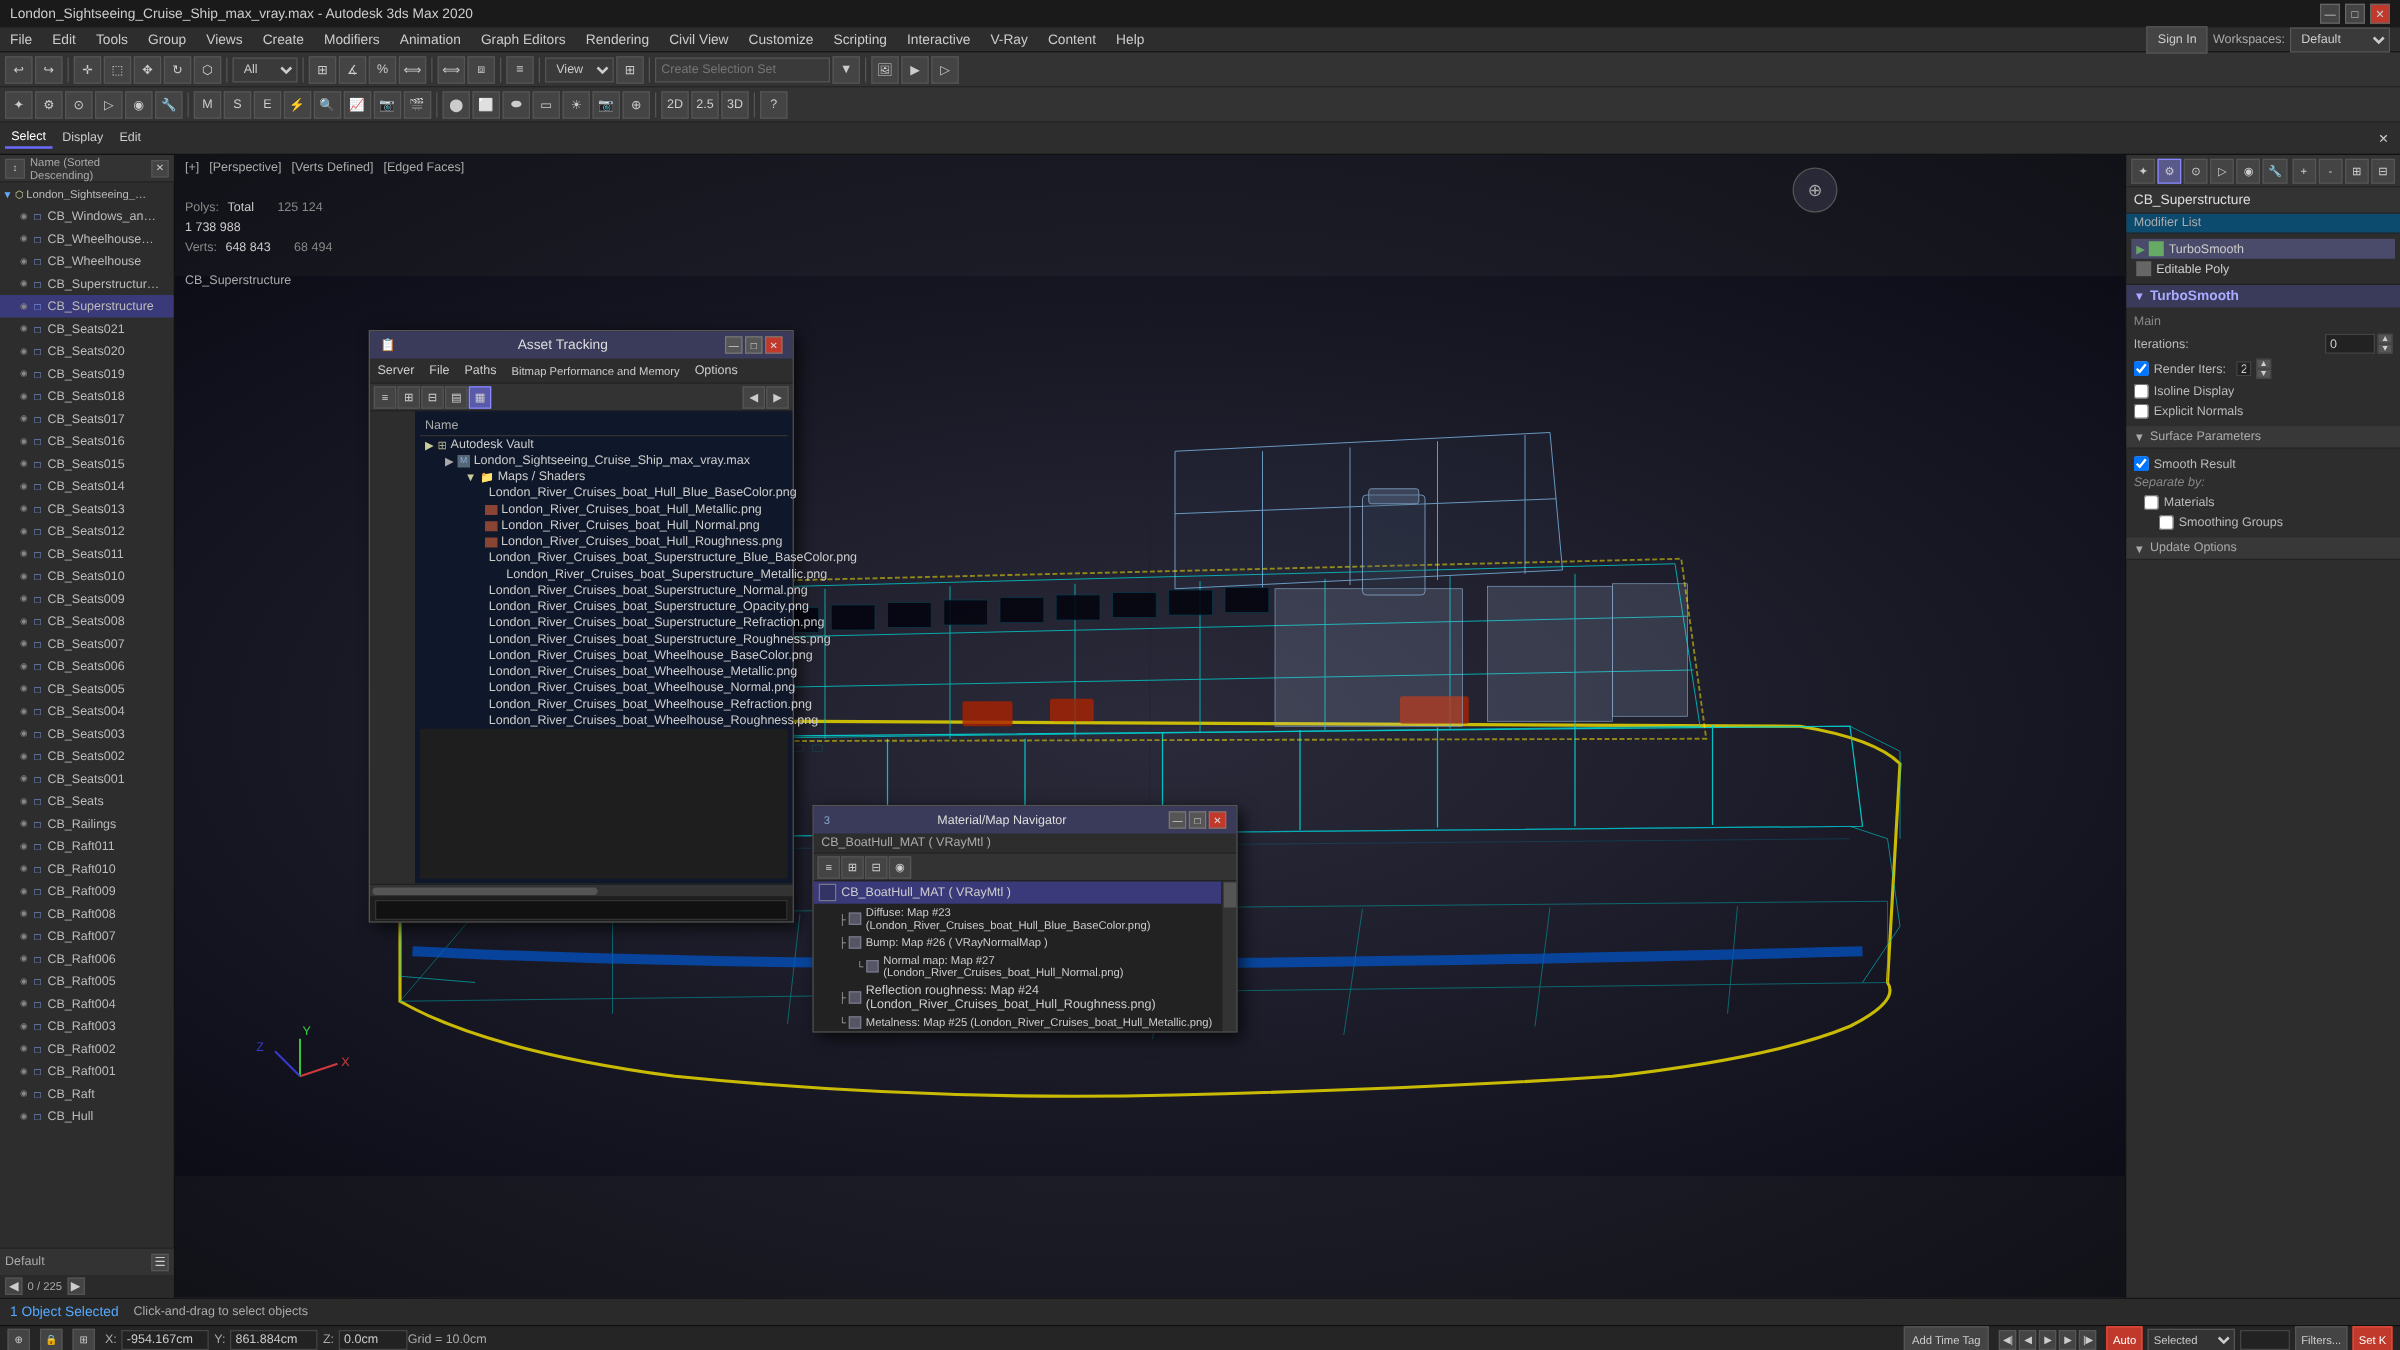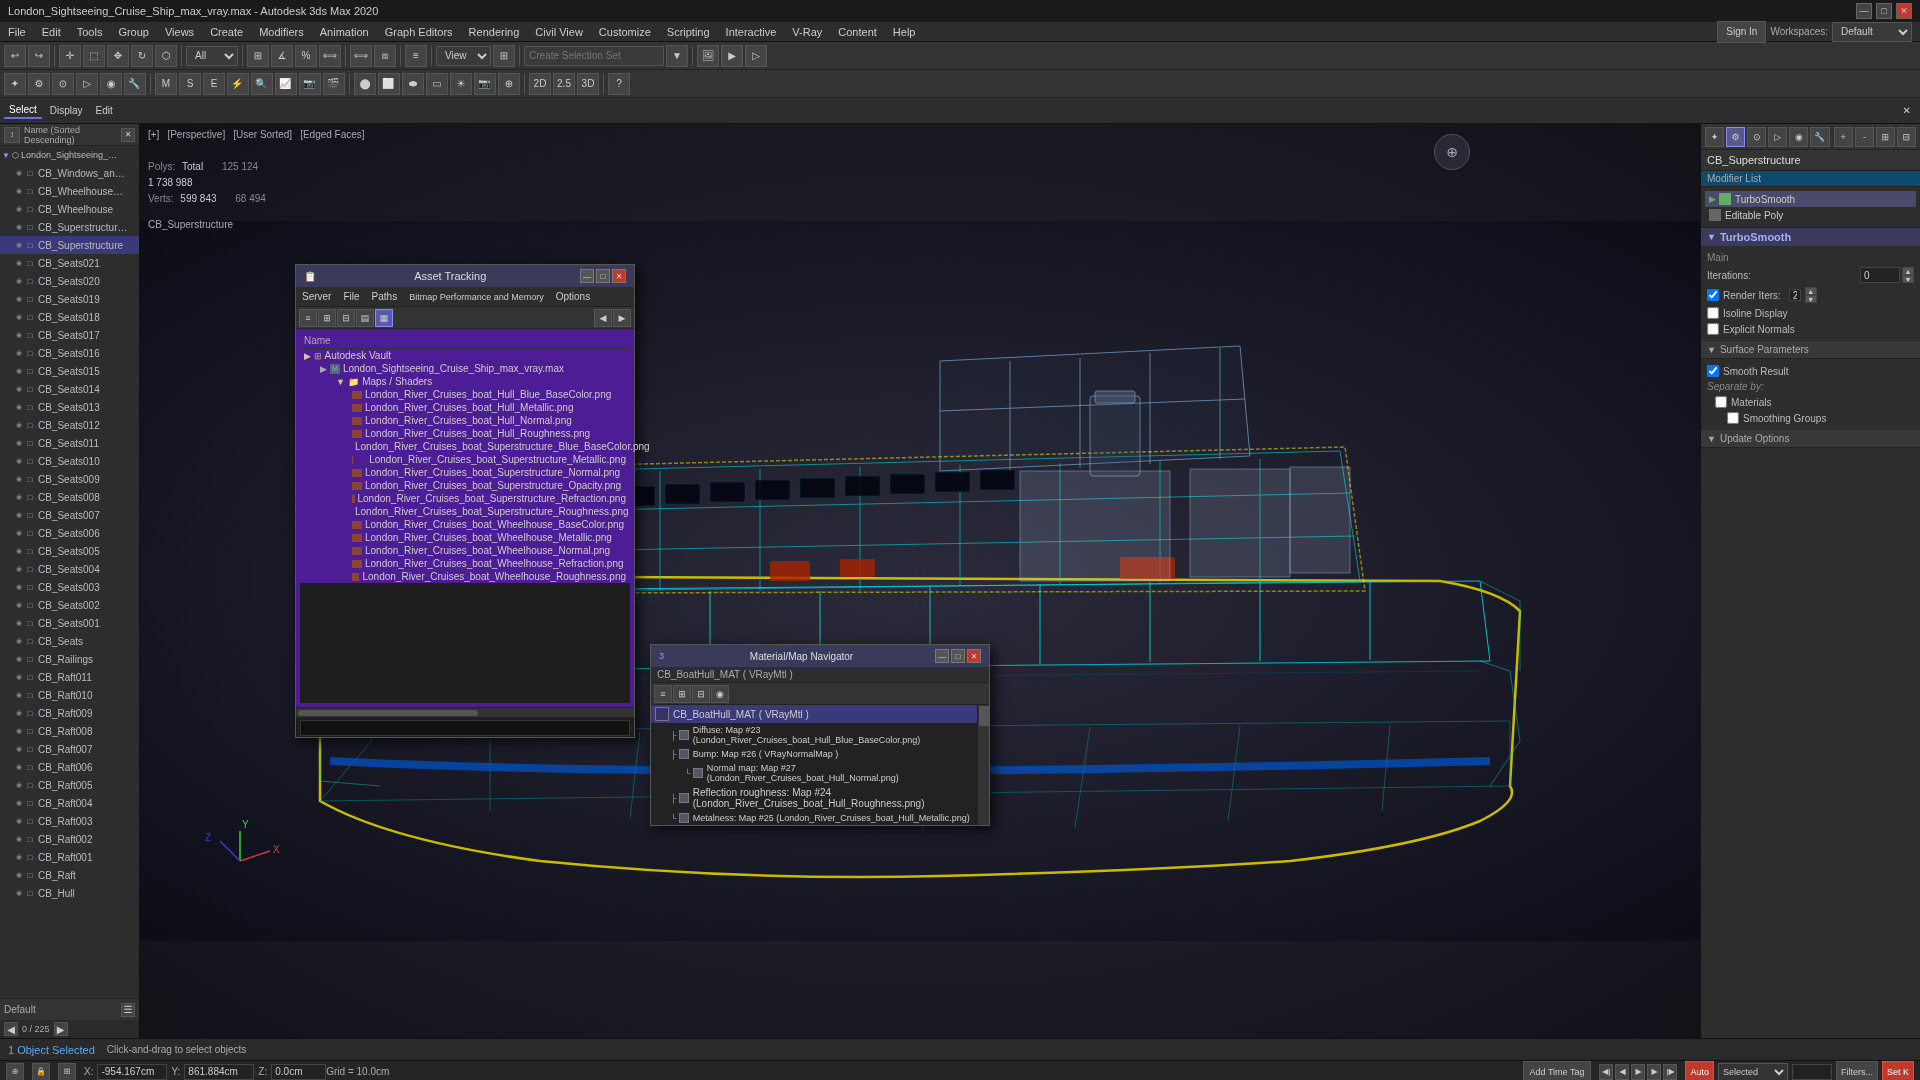--- a/index.html
+++ b/index.html
@@ -82,21 +82,21 @@
     #asset-dialog { position: absolute; top: 140px; left: 155px; width: 340px; background: #2d2d2d; border: 1px solid #555; z-index: 100; box-shadow: 4px 4px 12px rgba(0,0,0,0.7); }
     .dialog-titlebar { background: #3a3a5a; height: 22px; display: flex; align-items: center; justify-content: space-between; padding: 0 8px; font-size: 11px; color: #ddd; cursor: move; }
     .dialog-titlebar .dialog-controls { display: flex; gap: 2px; }
     .dialog-ctrl { width: 14px; height: 14px; background: #555; border: 1px solid #777; font-size: 8px; display: flex; align-items: center; justify-content: center; cursor: pointer; }
     .dialog-ctrl.close { background: #c0392b; }
     .dialog-menubar { height: 20px; background: #2d2d2d; display: flex; align-items: center; border-bottom: 1px solid #222; }
     .dialog-menubar .menu-item { font-size: 10px; padding: 0 6px; }
     .dialog-toolbar { height: 22px; background: #333; display: flex; align-items: center; padding: 0 3px; gap: 1px; border-bottom: 1px solid #222; }
     .dialog-tb-btn { width: 18px; height: 18px; background: #444; border: 1px solid #555; display: flex; align-items: center; justify-content: center; font-size: 9px; color: #ccc; cursor: pointer; }
     .dialog-tb-btn.active { background: #5a5aaa; border-color: #8888ff; }
-    .dialog-content { background: #4c1d95; padding: 4px; }
+    .dialog-content { background: #0f172a; padding: 4px; margin-left: 36px; }
     .tree-header { display: flex; padding: 2px 4px; border-bottom: 1px solid #333; }
     .tree-header-col { font-size: 10px; color: #aaa; }
     .tree-item { display: flex; align-items: center; padding: 1px 4px; font-size: 10px; color: #ccc; cursor: pointer; }
 
     
     #material-dialog { position: absolute; top: 520px; left: 510px; width: 340px; background: #2d2d2d; border: 1px solid #555; z-index: 100; box-shadow: 4px 4px 12px rgba(0,0,0,0.7); }
 
     .mat-title { font-size: 10px; color: #aaa; padding: 2px 6px; background: #2d2d2d; border-bottom: 1px solid #222; }
     .mat-toolbar { height: 22px; background: #333; display: flex; align-items: center; padding: 0 3px; gap: 1px; border-bottom: 1px solid #222; }
     .mat-content { background: #222; overflow-y: auto; max-height: 150px; }
@@ -558,37 +558,37 @@
       <span style="font-size:9px;color:#aaa;">0 / 225</span>
       <div class="tb-btn" style="width:14px;height:14px;">▶</div>
     </div>
   </div>
 
   <div id="viewport-area">
 
     <div id="viewport-label">
       <span>[+]</span>
       <span>[Perspective]</span>
-      <span>[User Sorted]</span>
+      <span>[Verts Defined]</span>
       <span>[Edged Faces]</span>
     </div>
 
     <div id="poly-info" style="top:35px;left:8px;line-height:1.6;">
       <div>
         <span style="color:#888;">Polys:</span>
         <span style="color:#ccc;margin-left:4px;"> Total</span>
         <span style="color:#888;margin-left:16px;">125 124</span>
       </div>
       <div>
         <span style="color:#ccc;">1 738 988</span>
         <span style="color:#888;margin-left:4px;"></span>
       </div>
       <div>
         <span style="color:#888;">Verts:</span>
-        <span style="color:#ccc;margin-left:4px;">599 843</span>
+        <span style="color:#ccc;margin-left:4px;">648 843</span>
         <span style="color:#888;margin-left:16px;">68 494</span>
       </div>
     </div>
 
     <div style="position:absolute;top:95px;left:8px;color:#aaa;font-size:10px;z-index:10;">CB_Superstructure</div>
 
     <div style="position:absolute;top:10px;right:230px;z-index:10;">
       <div style="width:36px;height:36px;background:rgba(60,60,80,0.5);border-radius:50%;display:flex;align-items:center;justify-content:center;border:1px solid #555;color:#aaa;font-size:14px;">⊕</div>
     </div>
 

